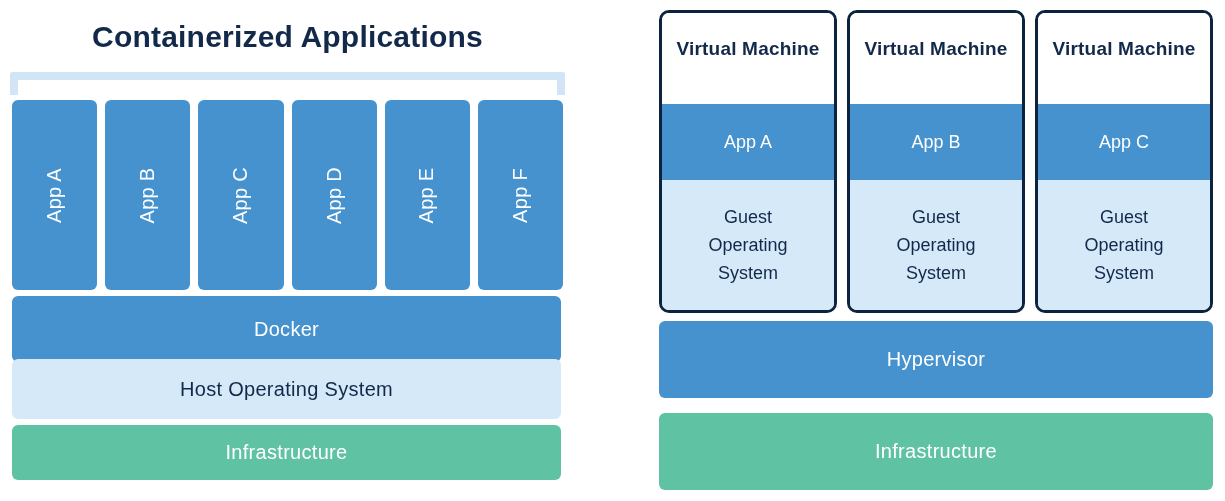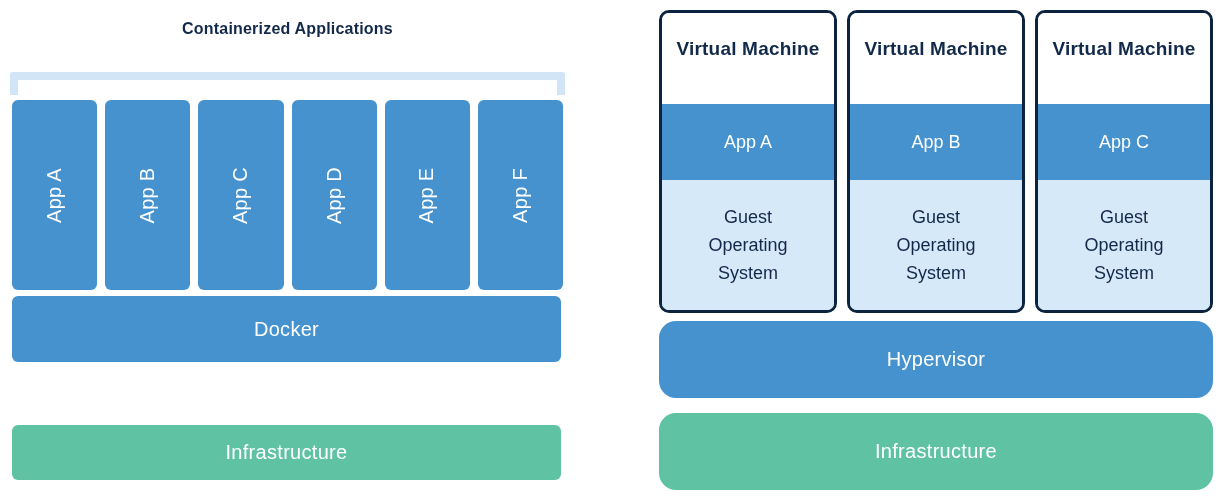--- a/index.html
+++ b/index.html
@@ -7,21 +7,21 @@
   body {
     font-family: "Liberation Sans", "DejaVu Sans", sans-serif;
     width: 1225px; height: 501px; position: relative; overflow: hidden;
   }
   .canvas { position: absolute; top: 0; left: 0; width: 1225px; height: 501px; background: #ffffff; }
 
   
   .left-panel { position: absolute; left: 10px; top: 0; width: 555px; height: 501px; }
   .left-title {
     position: absolute; top: 20px; left: 0; width: 100%;
-    text-align: center; font-size: 16px; font-weight: bold;
+    text-align: center; font-size: 30px; font-weight: bold;
     color: #12294a; letter-spacing: 0.2px;
   }
   .bracket {
     position: absolute; top: 72px; left: 0; width: 555px; height: 23px;
     border-top: 8px solid #d2e5f6;
     border-left: 8px solid #d2e5f6;
     border-right: 8px solid #d2e5f6;
     border-radius: 3px 3px 0 0;
   }
   .columns {
@@ -66,21 +66,21 @@
     height: 76px; background: #4592ce; color: #ffffff;
     display: flex; align-items: center; justify-content: center;
     font-size: 18px;
   }
   .vm-guest {
     flex: 1; background: #d5e9f9; color: #12294a;
     display: flex; flex-direction: column; justify-content: center;
     font-size: 18px; line-height: 28px; text-align: center;
   }
   .rlayer {
-    width: 554px; border-radius: 17px;
+    width: 554px; border-radius: 6px;
     display: flex; align-items: center; justify-content: center;
     font-size: 20px; letter-spacing: 0.3px;
   }
   .rlayer.blue  { background: #4592ce; color: #ffffff; }
   .rlayer.green { background: #5fc3a3; color: #ffffff; }
   .rlayer-hypervisor { margin-top: 8px; height: 77px; }
   .rlayer-infra { margin-top: 15px; height: 77px; }
 </style>
 </head>
 <body>
@@ -107,20 +107,21 @@
       </div>
       <div class="app-col">
         <span>App E</span>
       </div>
       <div class="app-col">
         <span>App F</span>
       </div>
     </div>
 
     <div class="layer blue layer-docker">Docker</div>
+    <div class="layer light layer-host">Host Operating System</div>
     <div class="layer green layer-infra-left">Infrastructure</div>
   </div>
 
   <div class="right-panel">
     <div class="vm-row">
 
       <div class="vm-box">
         <div class="vm-header">Virtual Machine</div>
         <div class="vm-app">App A</div>
         <div class="vm-guest">

